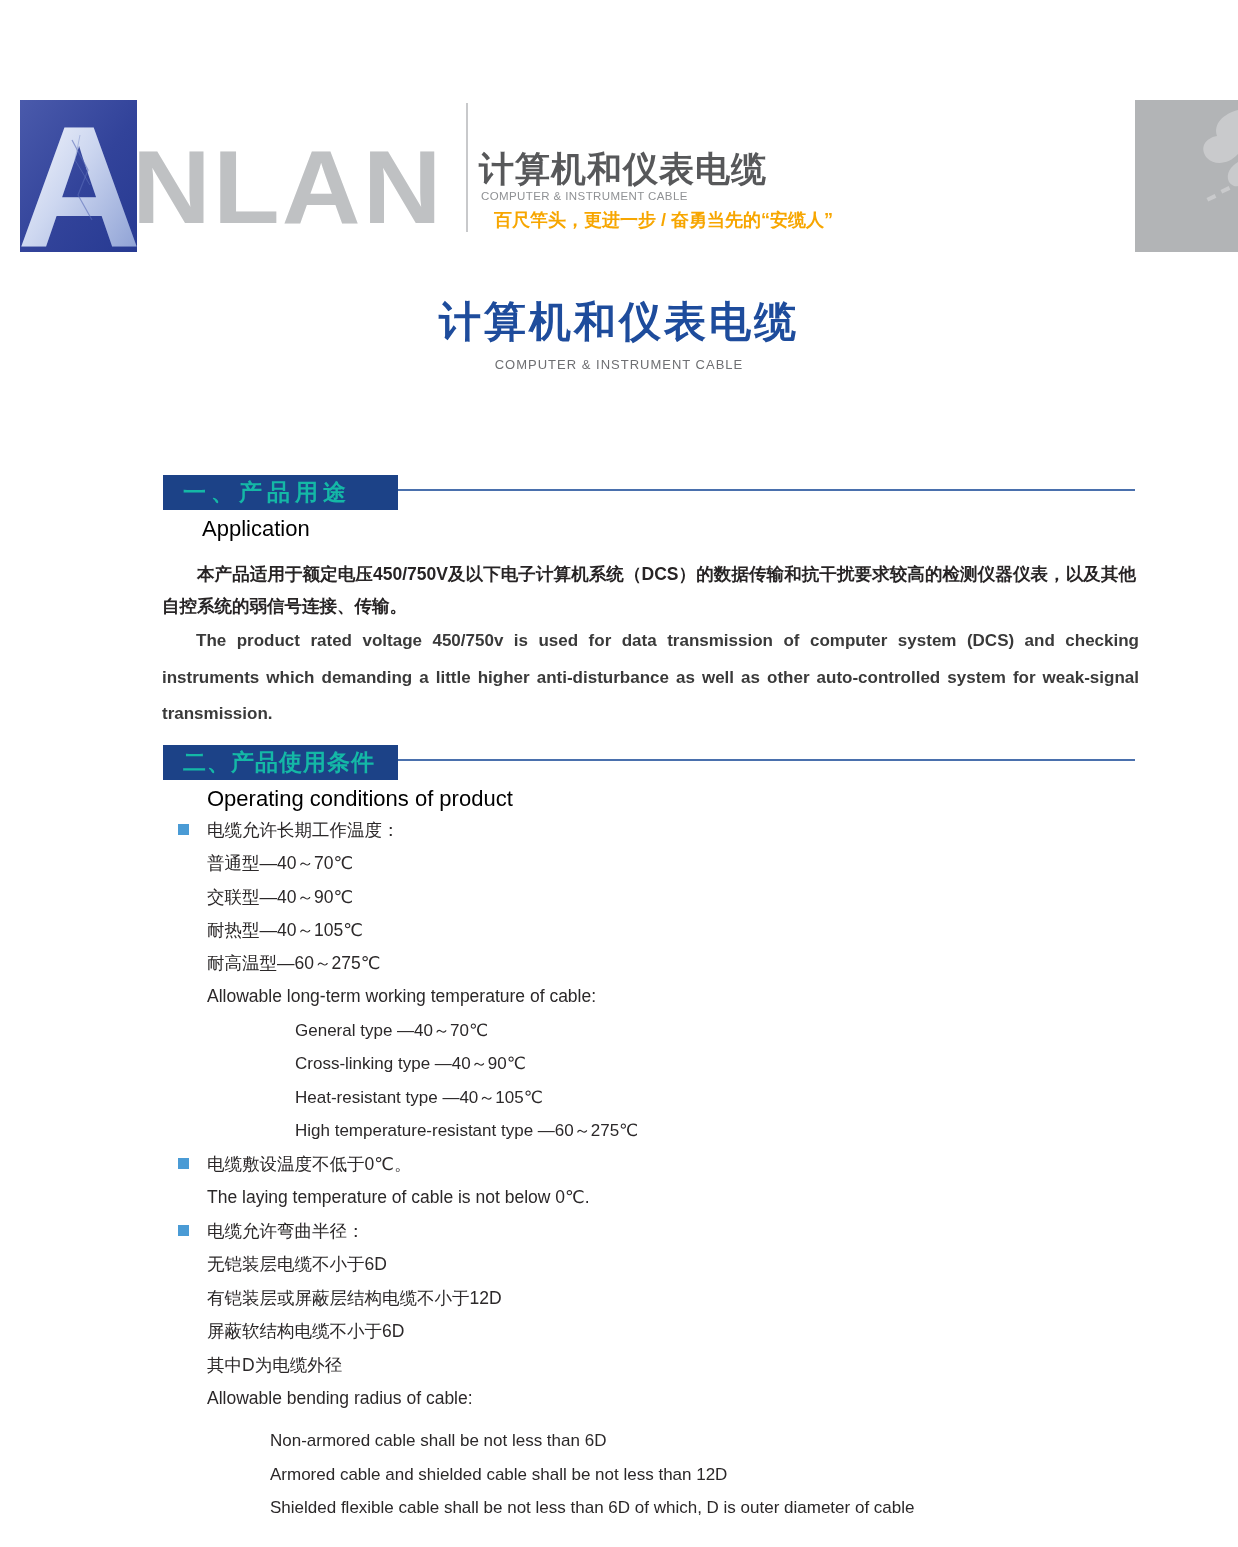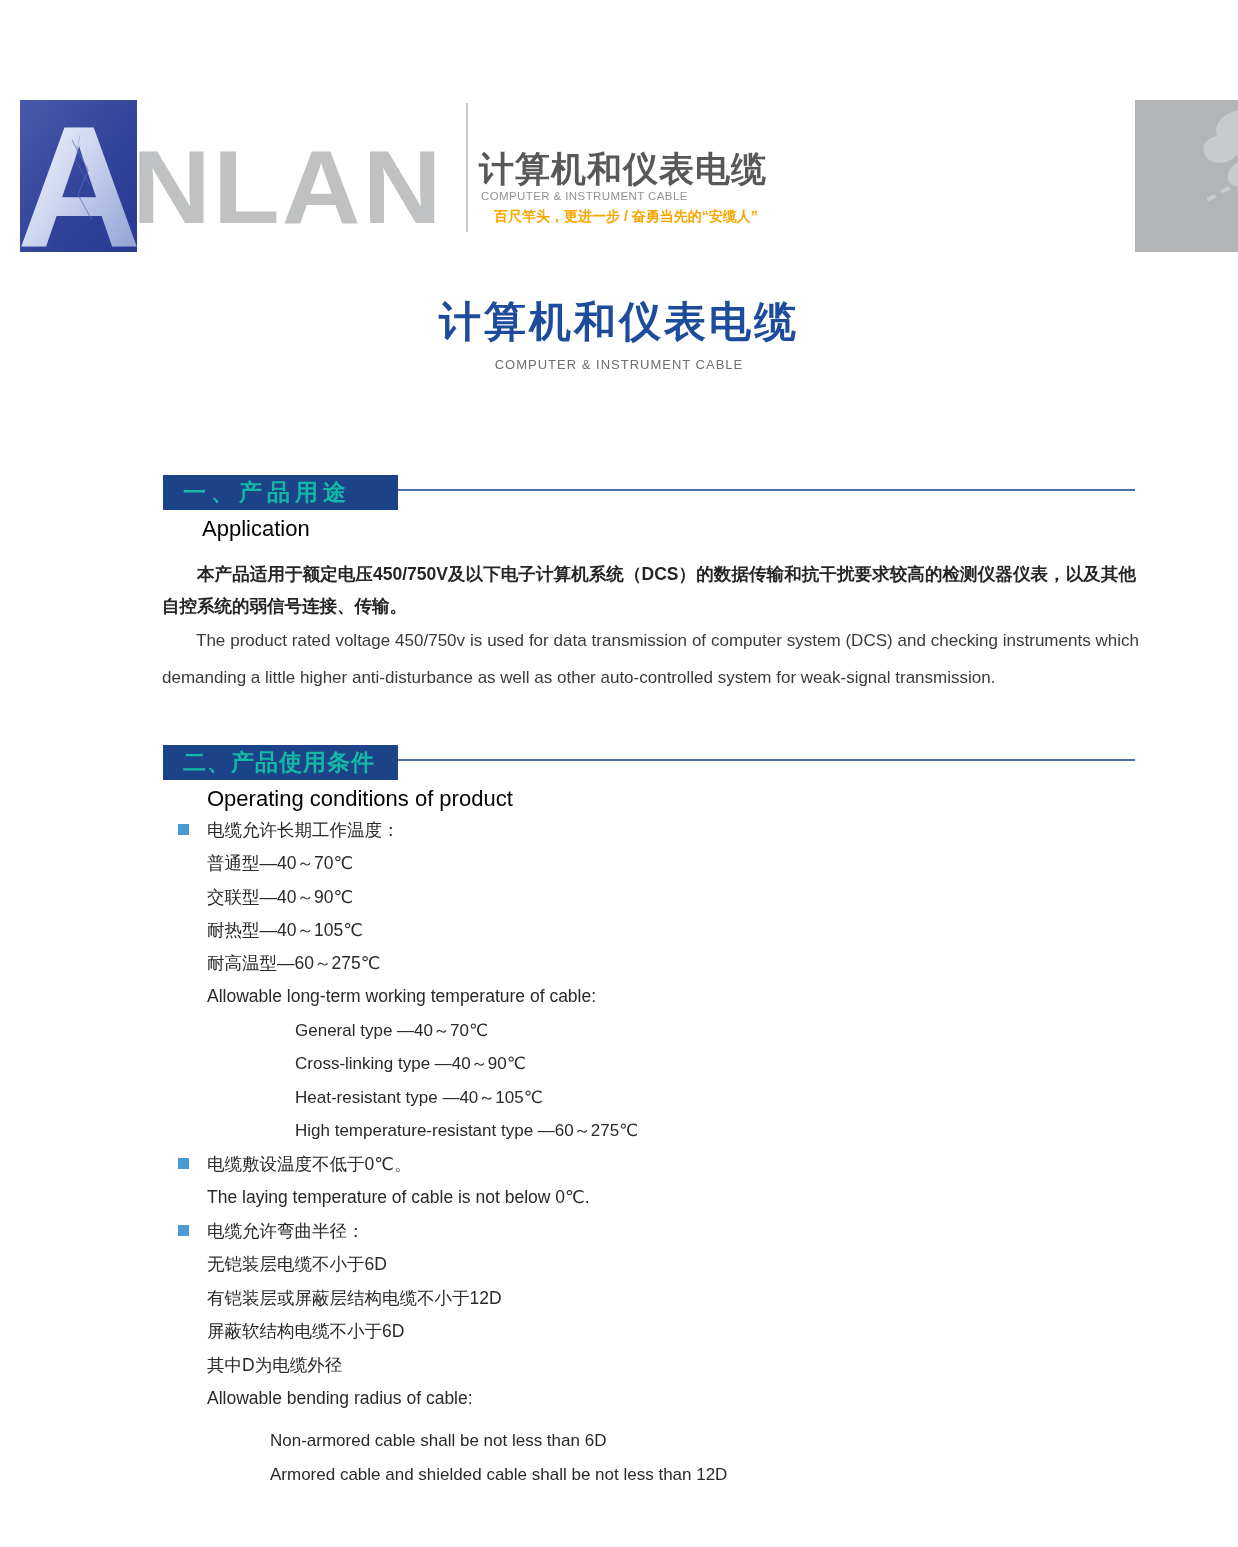--- a/index.html
+++ b/index.html
@@ -39,21 +39,21 @@
     left:479px;top:146px;
     font-size:35px;font-weight:bold;color:#57585a;letter-spacing:1px;
     white-space:nowrap;
   }
   .hdr-subtitle{
     left:481px;top:190px;
     font-size:11.5px;color:#8f9194;letter-spacing:.4px;white-space:nowrap;
   }
   .hdr-slogan{
     left:494px;top:208px;
-    font-size:14px;font-weight:bold;color:var(--slogan-orange);
+    font-size:18px;font-weight:bold;color:var(--slogan-orange);
     white-space:nowrap;
   }
   .photo-box{left:1135px;top:100px;width:103px;height:152px;background:var(--photo-gray);overflow:hidden;}
 
   
   .page-title{
     left:0;top:294px;width:1238px;text-align:center;
     font-size:42px;font-weight:bold;color:var(--title-blue);letter-spacing:3px;
   }
   .page-subtitle{
@@ -79,21 +79,21 @@
 
   
   .para-cn{
     left:162px;top:559px;width:974px;
     font-size:17.5px;line-height:31.5px;color:#272425;
     text-indent:35px;text-align:justify;font-weight:bold;
   }
   .para-en{
     left:162px;top:623px;width:977px;
     font-size:17px;line-height:36.5px;color:#3a3a3a;
-    text-indent:34px;text-align:justify;
+    text-indent:34px;text-align:justify;font-weight:bold;
   }
 
   
   .cond-list{left:162px;top:813px;width:980px;}
   .cond-row{
     height:33.45px;display:flex;align-items:center;
     font-size:17.5px;color:#2b2829;white-space:nowrap;position:relative;
   }
   .cond-row .cond-text{display:inline-block;}
   .cond-row.bullet .cond-text,
@@ -218,13 +218,16 @@
     </div>
     <div class="cond-row plain">
       <span class="cond-text">Allowable bending radius of cable:</span>
     </div>
     <div class="cond-row indent-md">
       <span class="cond-text">Non-armored cable shall be not less than 6D</span>
     </div>
     <div class="cond-row indent-md">
       <span class="cond-text">Armored cable and shielded cable shall be not less than 12D</span>
     </div>
+    <div class="cond-row indent-md">
+      <span class="cond-text">Shielded flexible cable shall be not less than 6D of which, D is outer diameter of cable</span>
+    </div>
   </div>
 
 </body></html>

